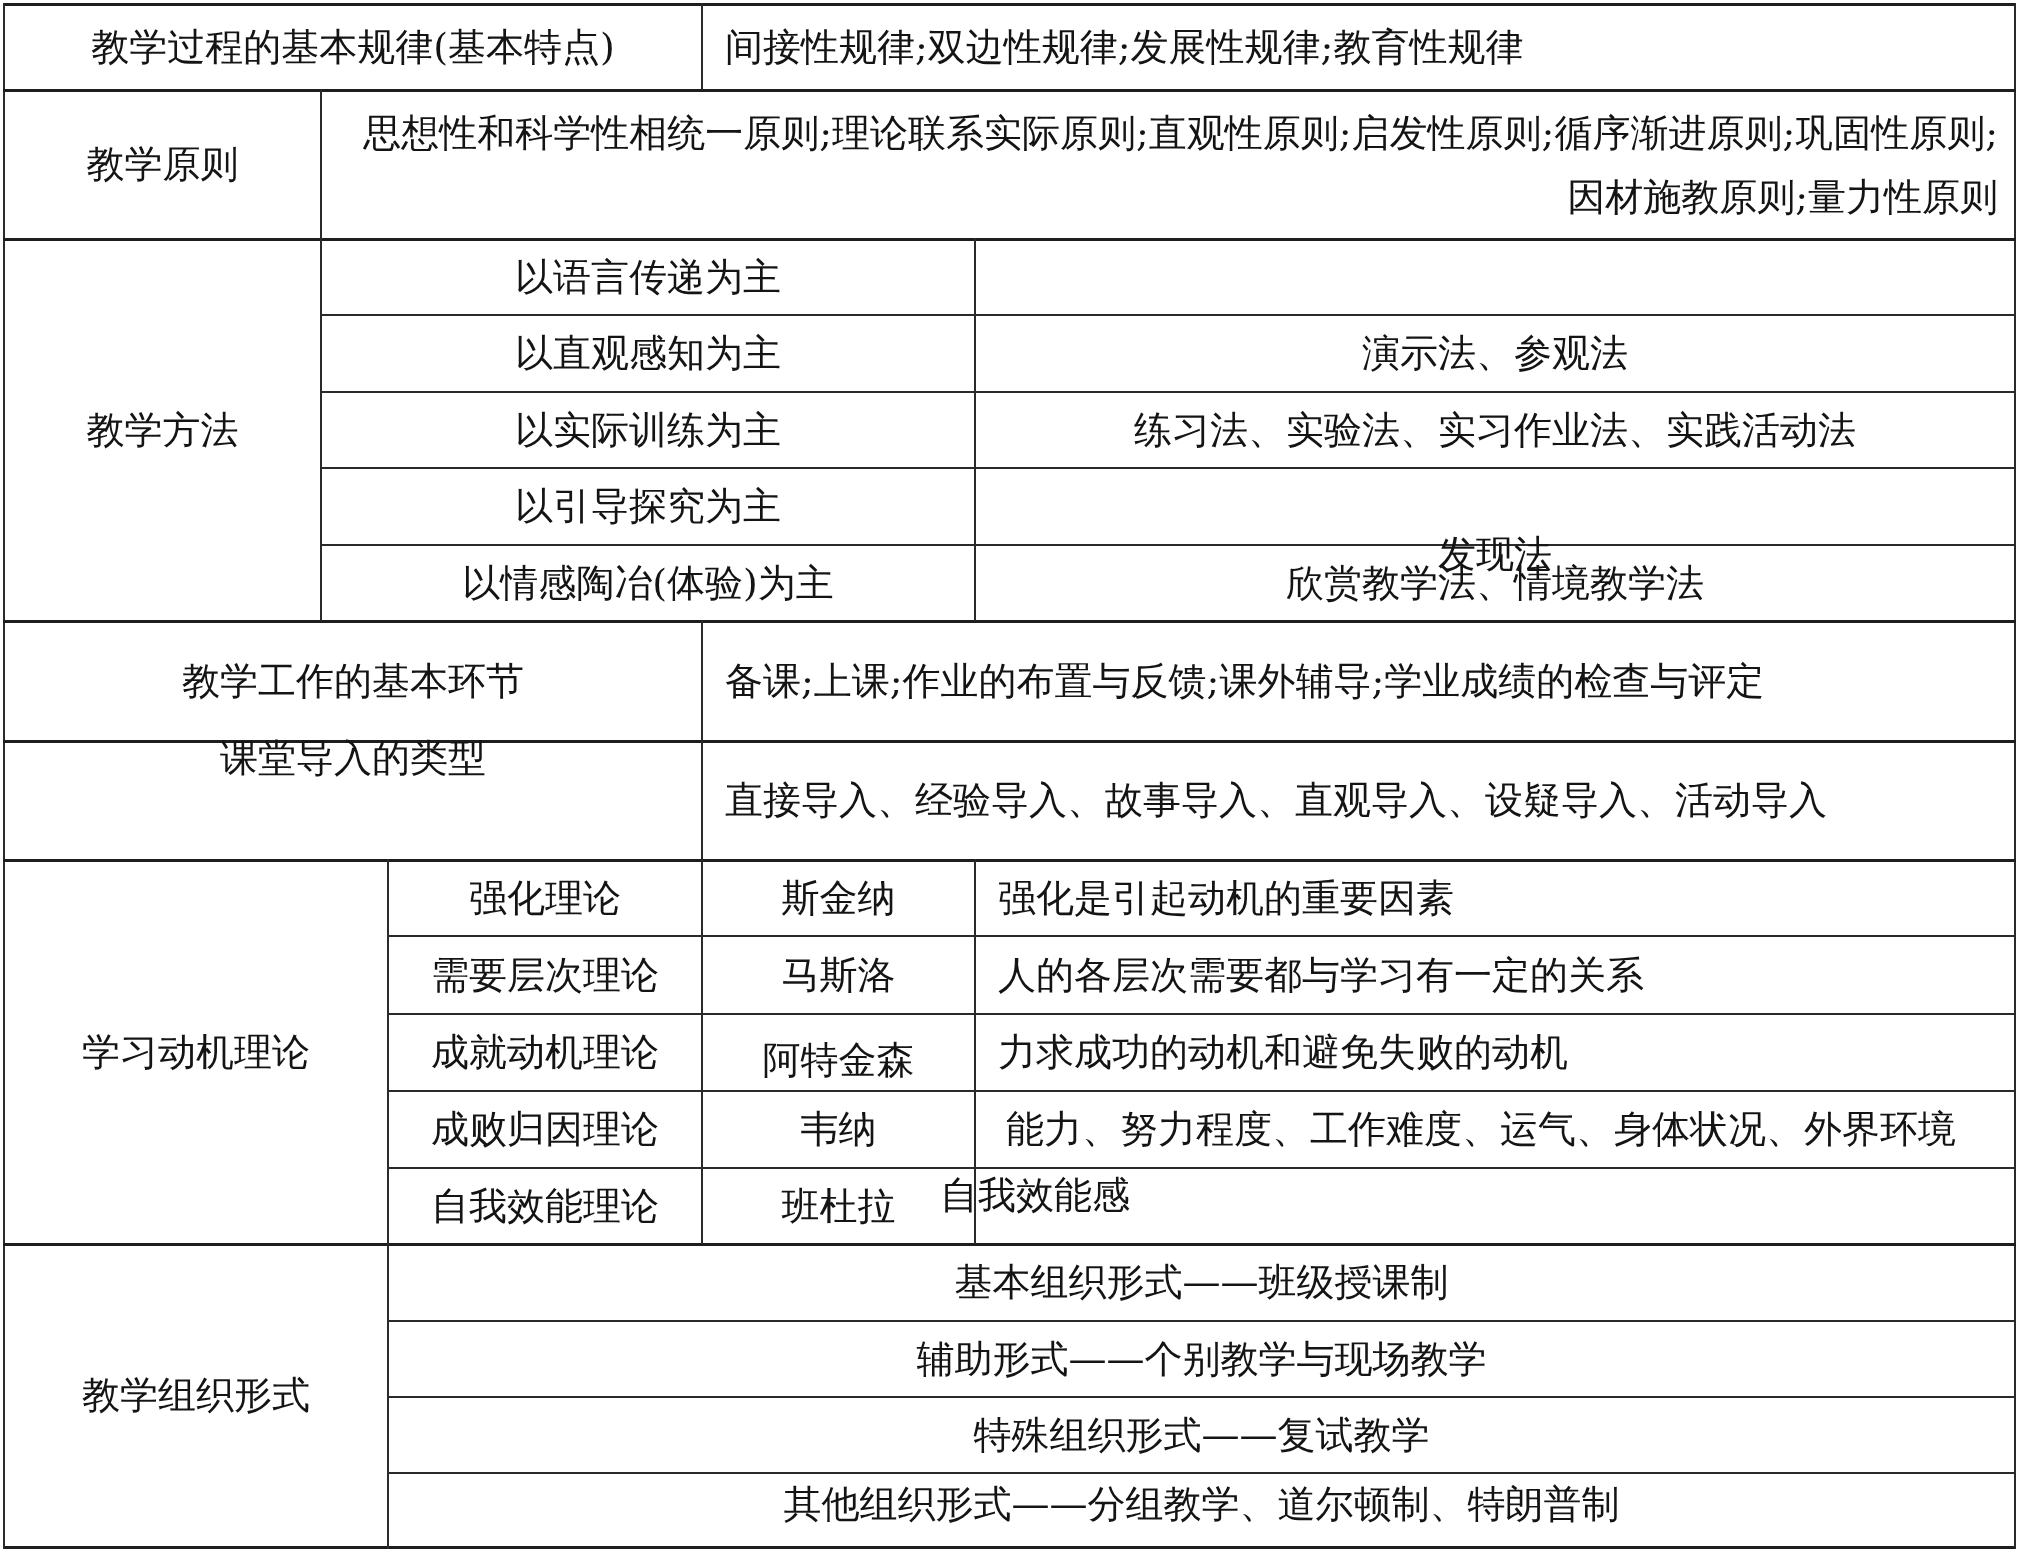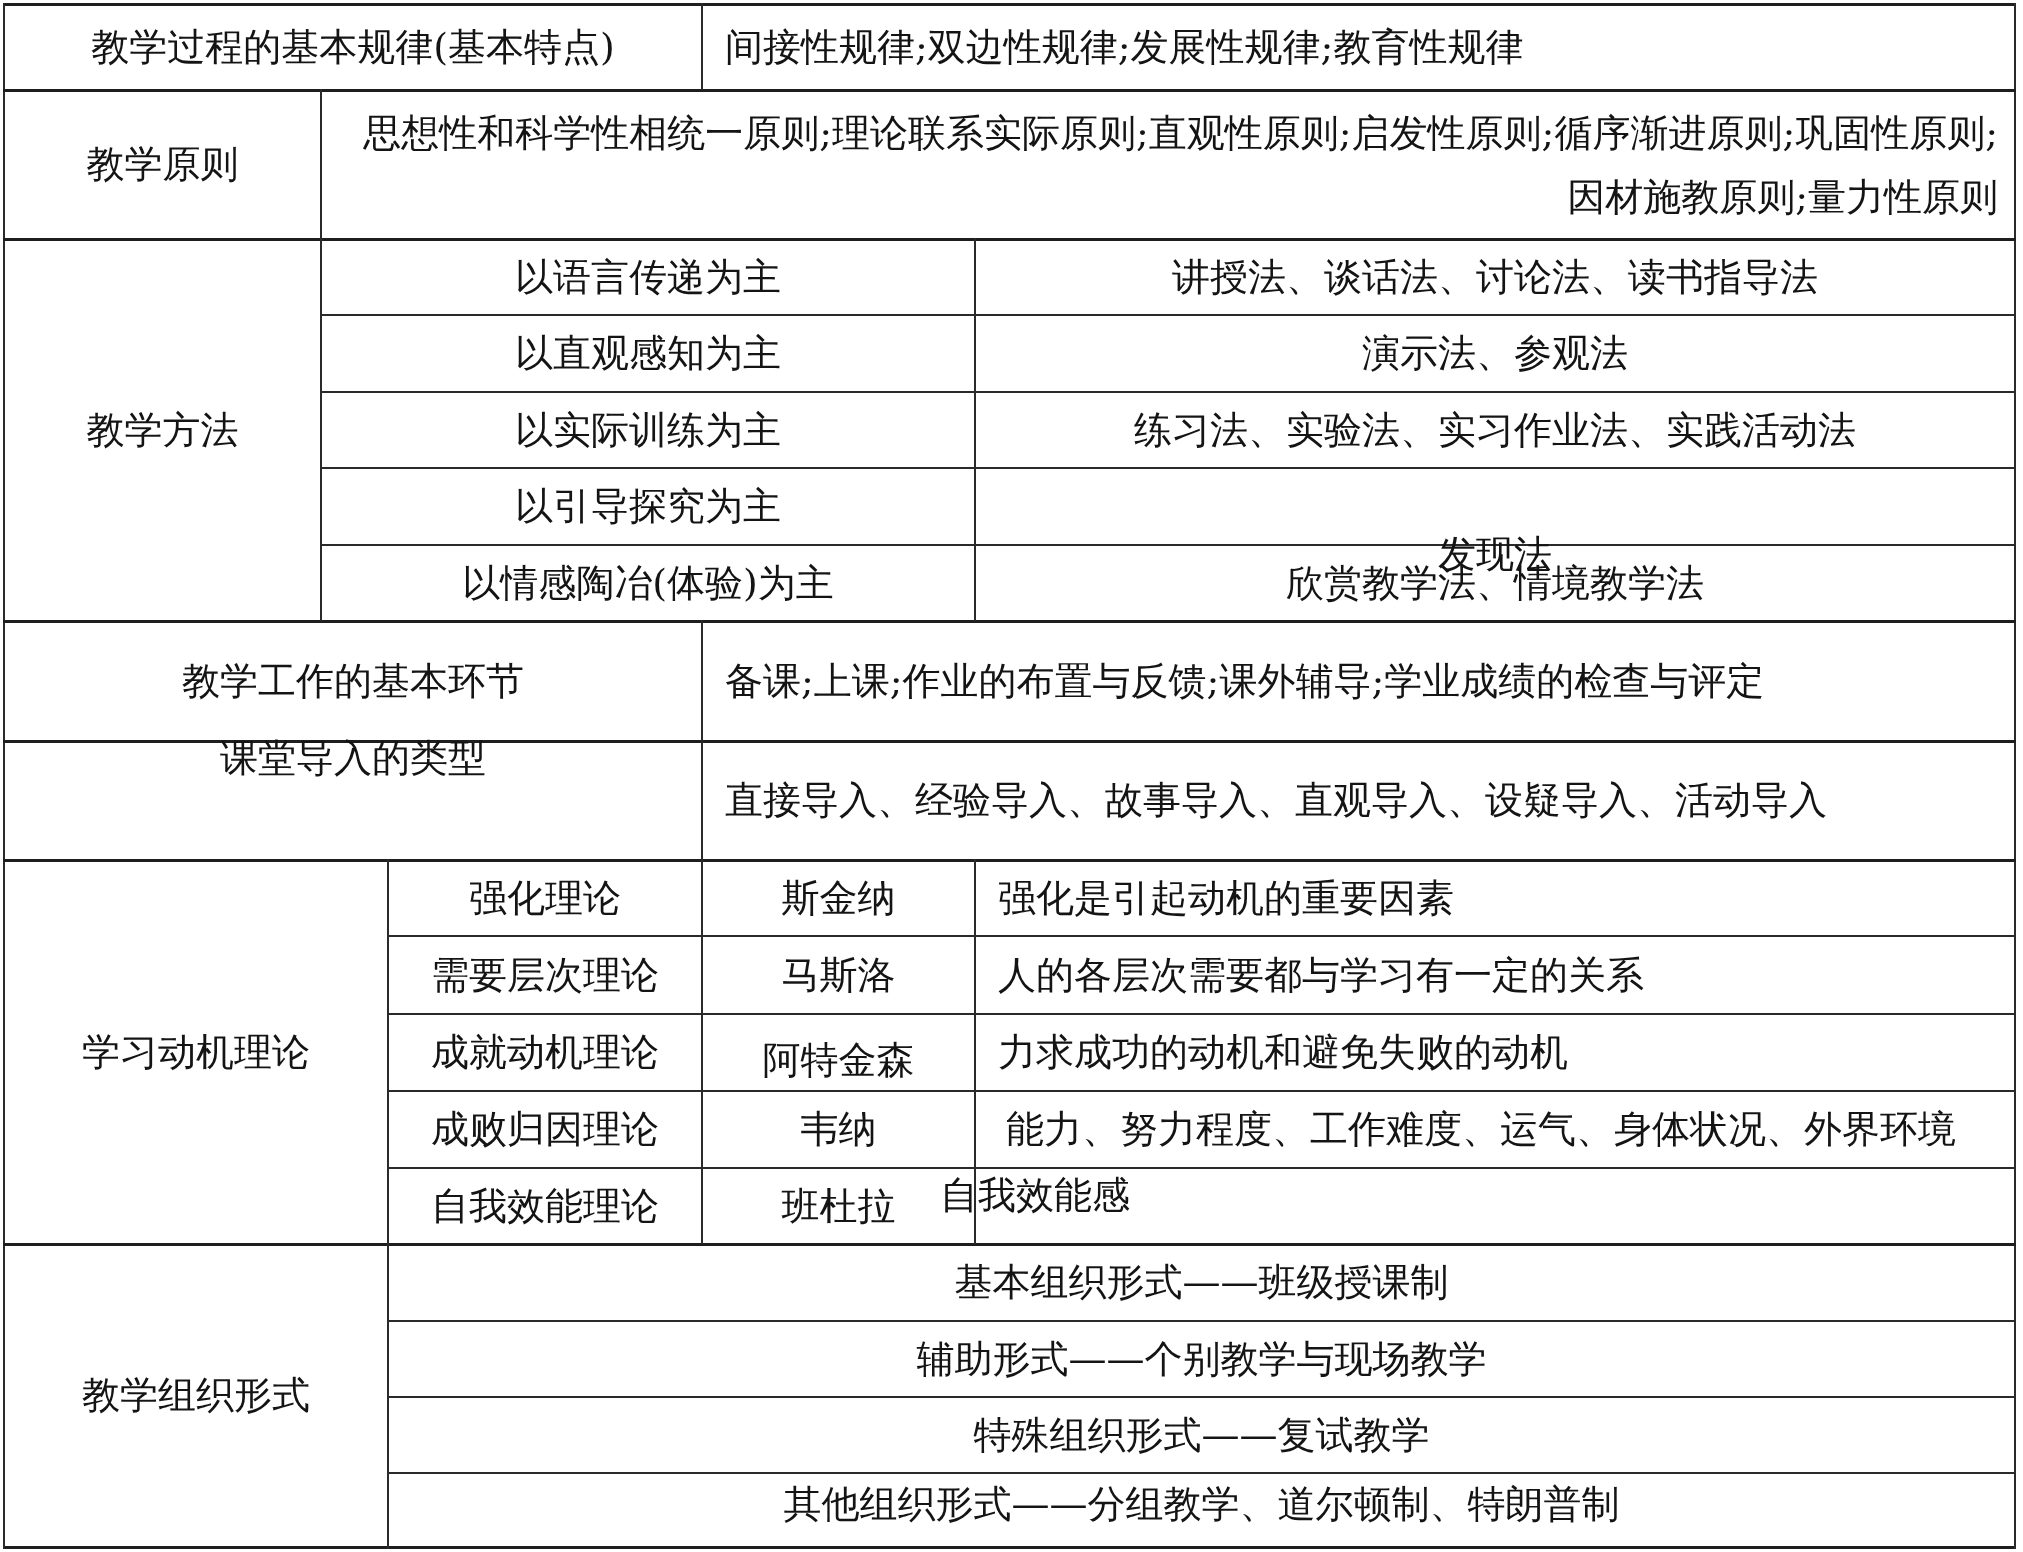--- a/index.html
+++ b/index.html
@@ -56,21 +56,20 @@
 
   <div class="cell c" style="left:5px;top:5px;width:696px;height:84px;">教学过程的基本规律(基本特点)</div>
   <div class="cell l" style="left:703px;top:5px;width:1311px;height:84px;">间接性规律;双边性规律;发展性规律;教育性规律</div>
 
   <div class="cell c" style="left:5px;top:91px;width:315px;height:147px;">教学原则</div>
   <div class="cell l wrap" style="left:322px;top:91px;width:1692px;height:147px;line-height:64px;">思想性和科学性相统一原则;理论联系实际原则;直观性原则;启发性原则;循序渐进原则;巩固性原则;因材施教原则;量力性原则</div>
 
   <div class="cell c" style="left:5px;top:240px;width:315px;height:380px;">教学方法</div>
 
   <div class="cell c" style="left:322px;top:240px;width:652px;height:74px;">以语言传递为主</div>
-  <div class="cell c" style="left:976px;top:240px;width:1038px;height:74px;">讲授法、谈话法、讨论法、读书指导法</div>
 
   <div class="cell c" style="left:322px;top:316px;width:652px;height:75px;">以直观感知为主</div>
   <div class="cell c" style="left:976px;top:316px;width:1038px;height:75px;">演示法、参观法</div>
 
   <div class="cell c" style="left:322px;top:393px;width:652px;height:74px;">以实际训练为主</div>
   <div class="cell c" style="left:976px;top:393px;width:1038px;height:74px;">练习法、实验法、实习作业法、实践活动法</div>
 
   <div class="cell c" style="left:322px;top:469px;width:652px;height:75px;">以引导探究为主</div>
   <div class="cell c" style="left:976px;top:469px;width:1038px;height:75px;margin-top:48px;">发现法</div>
 

